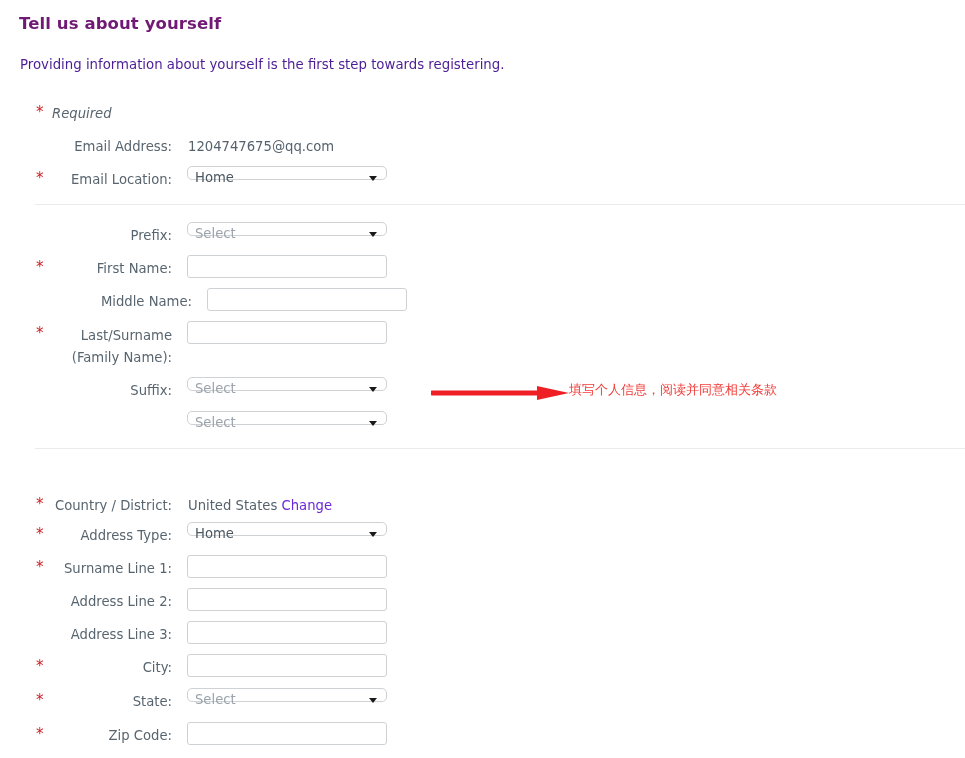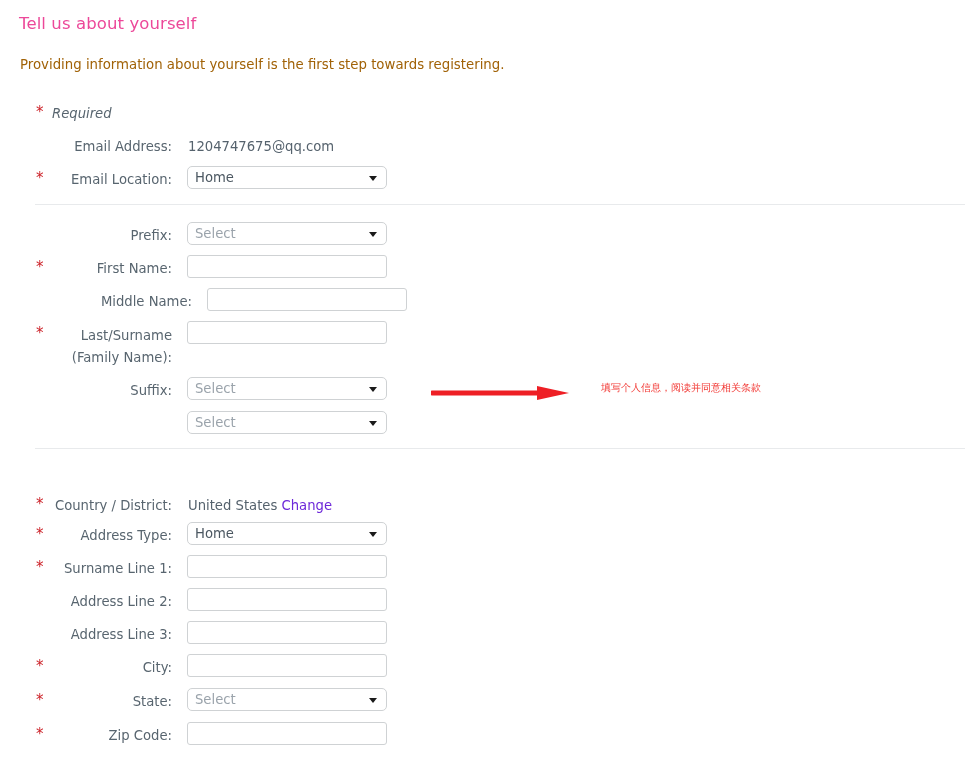--- a/index.html
+++ b/index.html
@@ -19,31 +19,31 @@
     height: 758px;
     background: #ffffff;
   }
 
   
   .page-title {
     position: absolute;
     left: 19px;
     top: 14px;
     font-size: 16.5px;
-    font-weight: normal;
-    color: #ec4899;
+    font-weight: bold;
+    color: #701a75;
     letter-spacing: 0.1px;
     white-space: nowrap;
   }
   .page-subtitle {
     position: absolute;
     left: 20px;
     top: 57px;
     font-size: 13.3px;
-    color: #a16207;
+    color: #4c1d95;
     white-space: nowrap;
   }
 
   
   .form-section { position: absolute; left: 0; width: 965px; }
 
   .row {
     position: absolute;
     left: 0;
     width: 420px;
@@ -106,21 +106,21 @@
     padding: 0 6px;
     outline: none;
   }
   .field::placeholder { color: #9aa3ab; }
 
   .select-box {
     position: absolute;
     left: 187px;
     top: -4px;
     width: 200px;
-    height: 23px;
+    height: 14px;
     border: 1px solid #cfd2d4;
     border-radius: 5px;
     background: #ffffff;
     cursor: default;
   }
   .select-box .sel-text {
     position: absolute;
     left: 7px;
     top: 2px;
     font-size: 13.2px;
@@ -152,23 +152,23 @@
   
   .annotation-arrow {
     position: absolute;
     left: 431px;
     top: 386px;
     width: 139px;
     height: 14px;
   }
   .annotation-text {
     position: absolute;
-    left: 601px;
+    left: 569px;
     top: 381px;
-    font-size: 10px;
+    font-size: 13px;
     color: #f23a36;
     white-space: nowrap;
     font-family: "DejaVu Sans", "Liberation Sans", sans-serif;
   }
 </style>
 </head>
 <body>
 
 <div class="page">
 

